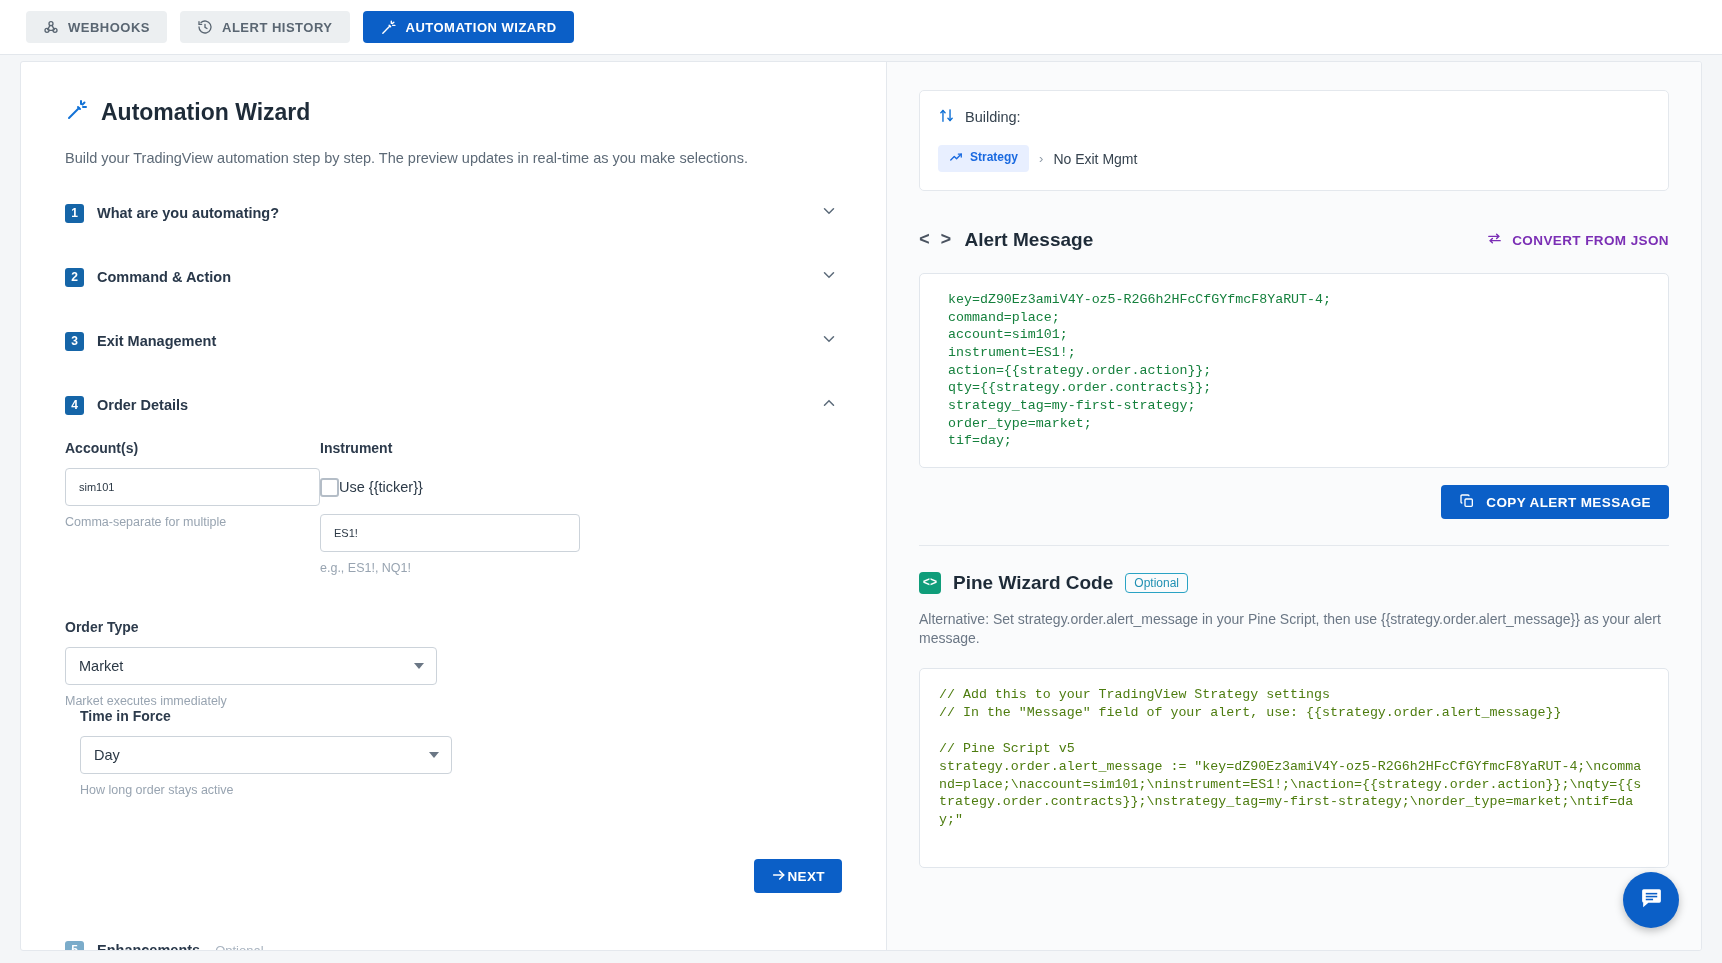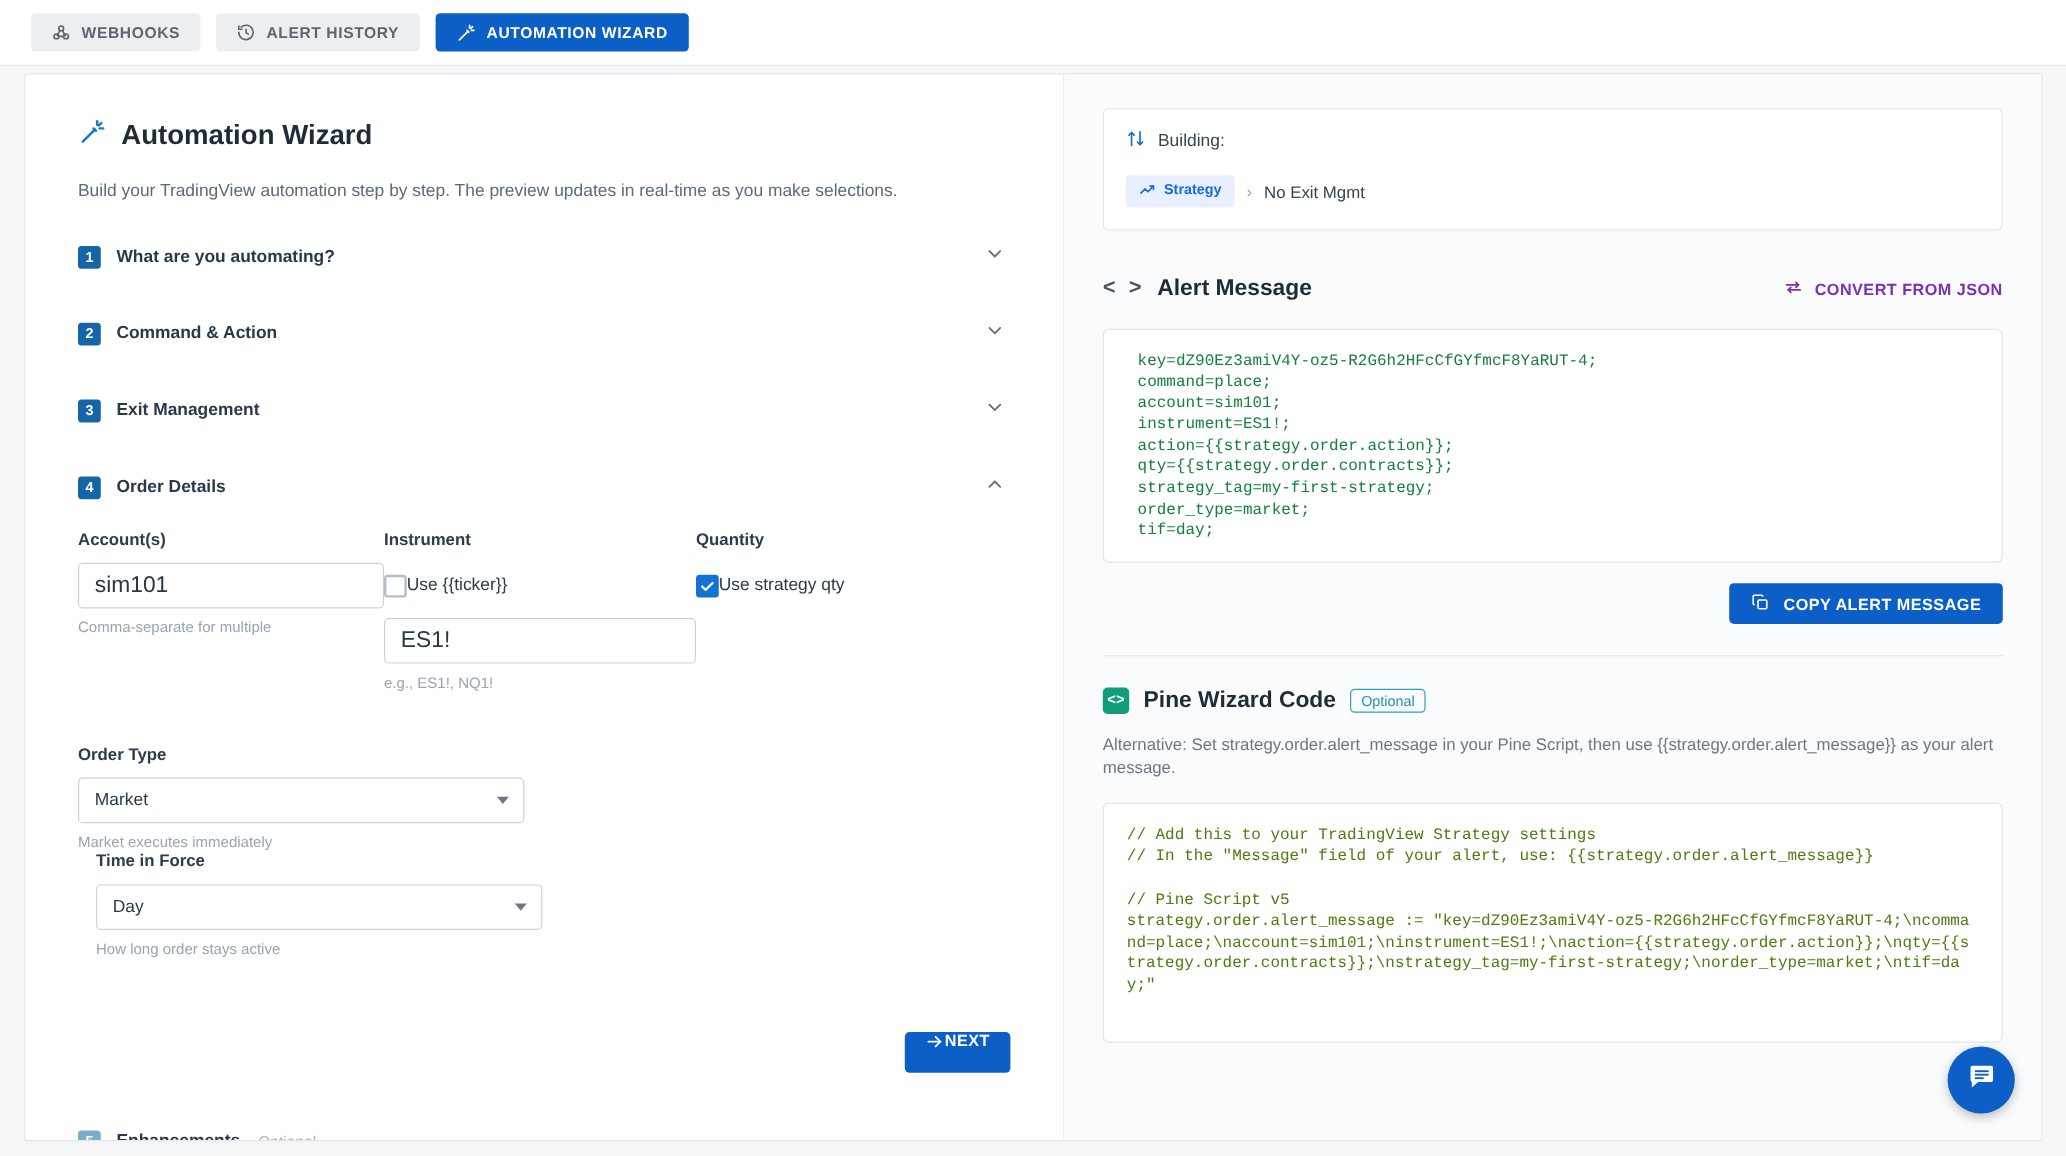--- a/index.html
+++ b/index.html
@@ -122,21 +122,21 @@
   .flabel {
     font-size: 14px; font-weight: bold; color: #2d3b4c;
     margin-bottom: 12px; display: block;
   }
   .tinput {
     width: 100%;
     height: 38px;
     border: 1px solid #ccd3da;
     border-radius: 4px;
     padding: 0 13px;
-    font-size: 19px;
+    font-size: 11px;
     color: #2b3845;
     font-family: "Liberation Sans", sans-serif;
     background: #ffffff;
     outline: none;
   }
   .hint {
     display: block;
     font-size: 12.5px;
     color: #98a4b1;
     margin-top: 9px;
@@ -180,21 +180,21 @@
     border-right: 5px solid transparent;
     border-top: 6px solid #6b7785;
   }
 
   .next-wrap { display: flex; justify-content: flex-end; margin-top: 62px; }
   .next-btn {
     height: 34px;
     background: #0b5fc7;
     color: #fff;
     border: none; border-radius: 4px;
-    display: flex; align-items: flex-start; 
+    display: flex; align-items: center; 
     padding: 0 17px;
     font-size: 13.5px; font-weight: bold; letter-spacing: .4px;
     cursor: pointer;
     font-family: "Liberation Sans", sans-serif;
   }
 
   .step5 { margin-top: 38px; }
 
   
   .building-card {
@@ -415,31 +415,20 @@
             <div class="cbrow">
               <span class="cbox"></span>
               <span class="cbtext">Use {{ticker}}</span>
             </div>
             <div class="instr-input-wrap">
               <input class="tinput" type="text" value="ES1!" style="">
               <span class="hint">e.g., ES1!, NQ1!</span>
             </div>
           </div>
 
-          <div class="col-qty">
-            <label class="flabel">Quantity</label>
-            <div class="cbrow">
-              <span class="cbox checked">
-                <svg width="13" height="13" viewBox="0 0 24 24" fill="none" stroke="#ffffff" stroke-width="3.4" stroke-linecap="round" stroke-linejoin="round">
-                    <path d="M4 12.5l5.2 5.2L20 7"></path>
-                  </svg>
-              </span>
-              <span class="cbtext">Use strategy qty</span>
-            </div>
-          </div>
 
         </div>
 
         <div class="row2">
           <div class="col-ot">
             <label class="flabel">Order Type</label>
             <div class="sel">
               <span>Market</span>
               <span class="caret"></span>
             </div>

